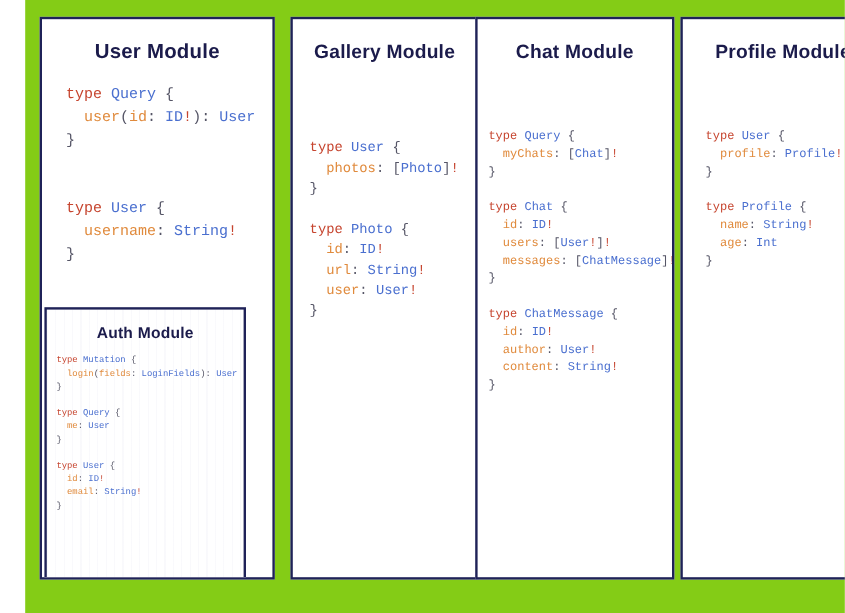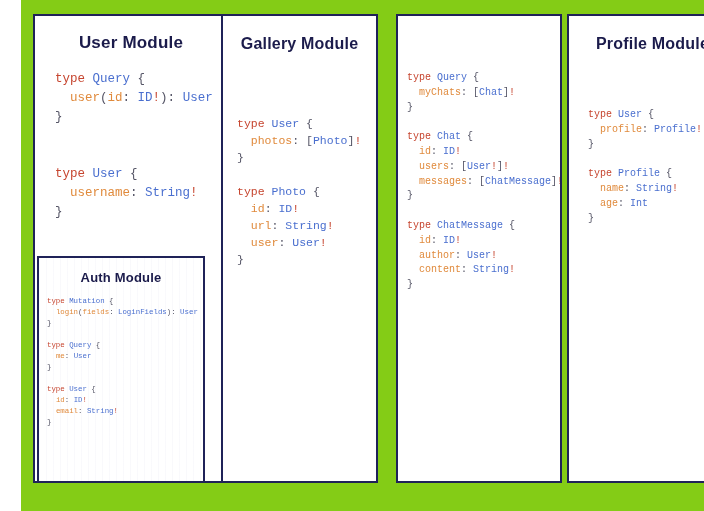--- a/index.html
+++ b/index.html
@@ -89,21 +89,21 @@
   #panel-auth .code-block {
     font-size: 7.4px;
     line-height: 11px;
     margin-top: 11px;
     margin-left: 8px;
   }
   #panel-auth .code-gap { height: 11px; }
 
   
   #panel-gallery {
-    left: 200px; top: 14px; width: 157px; height: 469px;
+    left: 221px; top: 14px; width: 157px; height: 469px;
   }
   #panel-gallery .panel-title {
     font-size: 16px;
     margin-top: 19px;
   }
   #panel-gallery .code-block {
     font-size: 11.5px;
     line-height: 17px;
     margin-top: 62px;
     margin-left: 14px;
@@ -157,20 +157,21 @@
       <div class="code code-block"><div class="code-line"><span class="t-kw">type</span><span class="t-pun"> </span><span class="t-type">Mutation</span><span class="t-pun"> {</span></div><div class="code-line"><span class="t-pun">  </span><span class="t-fld">login</span><span class="t-pun">(</span><span class="t-fld">fields</span><span class="t-pun">: </span><span class="t-type">LoginFields</span><span class="t-pun">): </span><span class="t-type">User</span></div><div class="code-line"><span class="t-pun">}</span></div><div class="code-gap"></div><div class="code-line"><span class="t-kw">type</span><span class="t-pun"> </span><span class="t-type">Query</span><span class="t-pun"> {</span></div><div class="code-line"><span class="t-pun">  </span><span class="t-fld">me</span><span class="t-pun">: </span><span class="t-type">User</span></div><div class="code-line"><span class="t-pun">}</span></div><div class="code-gap"></div><div class="code-line"><span class="t-kw">type</span><span class="t-pun"> </span><span class="t-type">User</span><span class="t-pun"> {</span></div><div class="code-line"><span class="t-pun">  </span><span class="t-fld">id</span><span class="t-pun">: </span><span class="t-type">ID</span><span class="t-bang">!</span></div><div class="code-line"><span class="t-pun">  </span><span class="t-fld">email</span><span class="t-pun">: </span><span class="t-type">String</span><span class="t-bang">!</span></div><div class="code-line"><span class="t-pun">}</span></div></div>
     </div>
   </div>
 
   <div class="panel" id="panel-gallery">
     <div class="panel-title">Gallery Module</div>
     <div class="code code-block"><div class="code-line"><span class="t-kw">type</span><span class="t-pun"> </span><span class="t-type">User</span><span class="t-pun"> {</span></div><div class="code-line"><span class="t-pun">  </span><span class="t-fld">photos</span><span class="t-pun">: [</span><span class="t-type">Photo</span><span class="t-pun">]</span><span class="t-bang">!</span></div><div class="code-line"><span class="t-pun">}</span></div><div class="code-gap"></div><div class="code-line"><span class="t-kw">type</span><span class="t-pun"> </span><span class="t-type">Photo</span><span class="t-pun"> {</span></div><div class="code-line"><span class="t-pun">  </span><span class="t-fld">id</span><span class="t-pun">: </span><span class="t-type">ID</span><span class="t-bang">!</span></div><div class="code-line"><span class="t-pun">  </span><span class="t-fld">url</span><span class="t-pun">: </span><span class="t-type">String</span><span class="t-bang">!</span></div><div class="code-line"><span class="t-pun">  </span><span class="t-fld">user</span><span class="t-pun">: </span><span class="t-type">User</span><span class="t-bang">!</span></div><div class="code-line"><span class="t-pun">}</span></div></div>
   </div>
 
   <div class="panel" id="panel-chat">
+    <div class="panel-title">Chat Module</div>
     <div class="code code-block"><div class="code-line"><span class="t-kw">type</span><span class="t-pun"> </span><span class="t-type">Query</span><span class="t-pun"> {</span></div><div class="code-line"><span class="t-pun">  </span><span class="t-fld">myChats</span><span class="t-pun">: [</span><span class="t-type">Chat</span><span class="t-pun">]</span><span class="t-bang">!</span></div><div class="code-line"><span class="t-pun">}</span></div><div class="code-gap"></div><div class="code-line"><span class="t-kw">type</span><span class="t-pun"> </span><span class="t-type">Chat</span><span class="t-pun"> {</span></div><div class="code-line"><span class="t-pun">  </span><span class="t-fld">id</span><span class="t-pun">: </span><span class="t-type">ID</span><span class="t-bang">!</span></div><div class="code-line"><span class="t-pun">  </span><span class="t-fld">users</span><span class="t-pun">: [</span><span class="t-type">User</span><span class="t-bang">!</span><span class="t-pun">]</span><span class="t-bang">!</span></div><div class="code-line"><span class="t-pun">  </span><span class="t-fld">messages</span><span class="t-pun">: [</span><span class="t-type">ChatMessage</span><span class="t-pun">]</span><span class="t-bang">!</span></div><div class="code-line"><span class="t-pun">}</span></div><div class="code-gap"></div><div class="code-line"><span class="t-kw">type</span><span class="t-pun"> </span><span class="t-type">ChatMessage</span><span class="t-pun"> {</span></div><div class="code-line"><span class="t-pun">  </span><span class="t-fld">id</span><span class="t-pun">: </span><span class="t-type">ID</span><span class="t-bang">!</span></div><div class="code-line"><span class="t-pun">  </span><span class="t-fld">author</span><span class="t-pun">: </span><span class="t-type">User</span><span class="t-bang">!</span></div><div class="code-line"><span class="t-pun">  </span><span class="t-fld">content</span><span class="t-pun">: </span><span class="t-type">String</span><span class="t-bang">!</span></div><div class="code-line"><span class="t-pun">}</span></div></div>
   </div>
 
   <div class="panel" id="panel-profile">
     <div class="panel-title">Profile Module</div>
     <div class="code code-block"><div class="code-line"><span class="t-kw">type</span><span class="t-pun"> </span><span class="t-type">User</span><span class="t-pun"> {</span></div><div class="code-line"><span class="t-pun">  </span><span class="t-fld">profile</span><span class="t-pun">: </span><span class="t-type">Profile</span><span class="t-bang">!</span></div><div class="code-line"><span class="t-pun">}</span></div><div class="code-gap"></div><div class="code-line"><span class="t-kw">type</span><span class="t-pun"> </span><span class="t-type">Profile</span><span class="t-pun"> {</span></div><div class="code-line"><span class="t-pun">  </span><span class="t-fld">name</span><span class="t-pun">: </span><span class="t-type">String</span><span class="t-bang">!</span></div><div class="code-line"><span class="t-pun">  </span><span class="t-fld">age</span><span class="t-pun">: </span><span class="t-type">Int</span></div><div class="code-line"><span class="t-pun">}</span></div></div>
   </div>
 
 </div>
 

